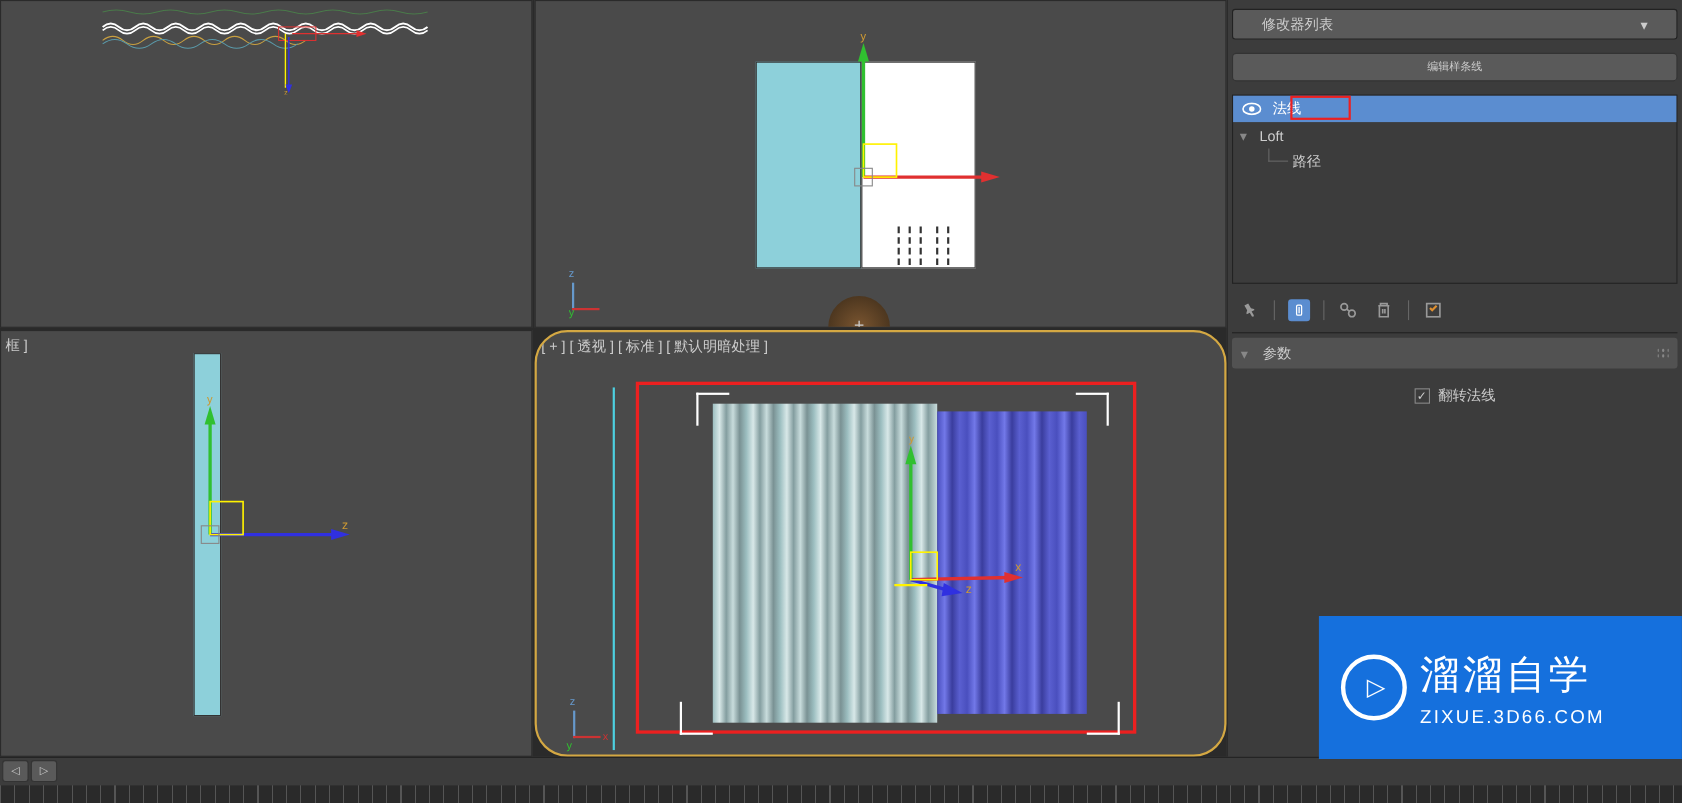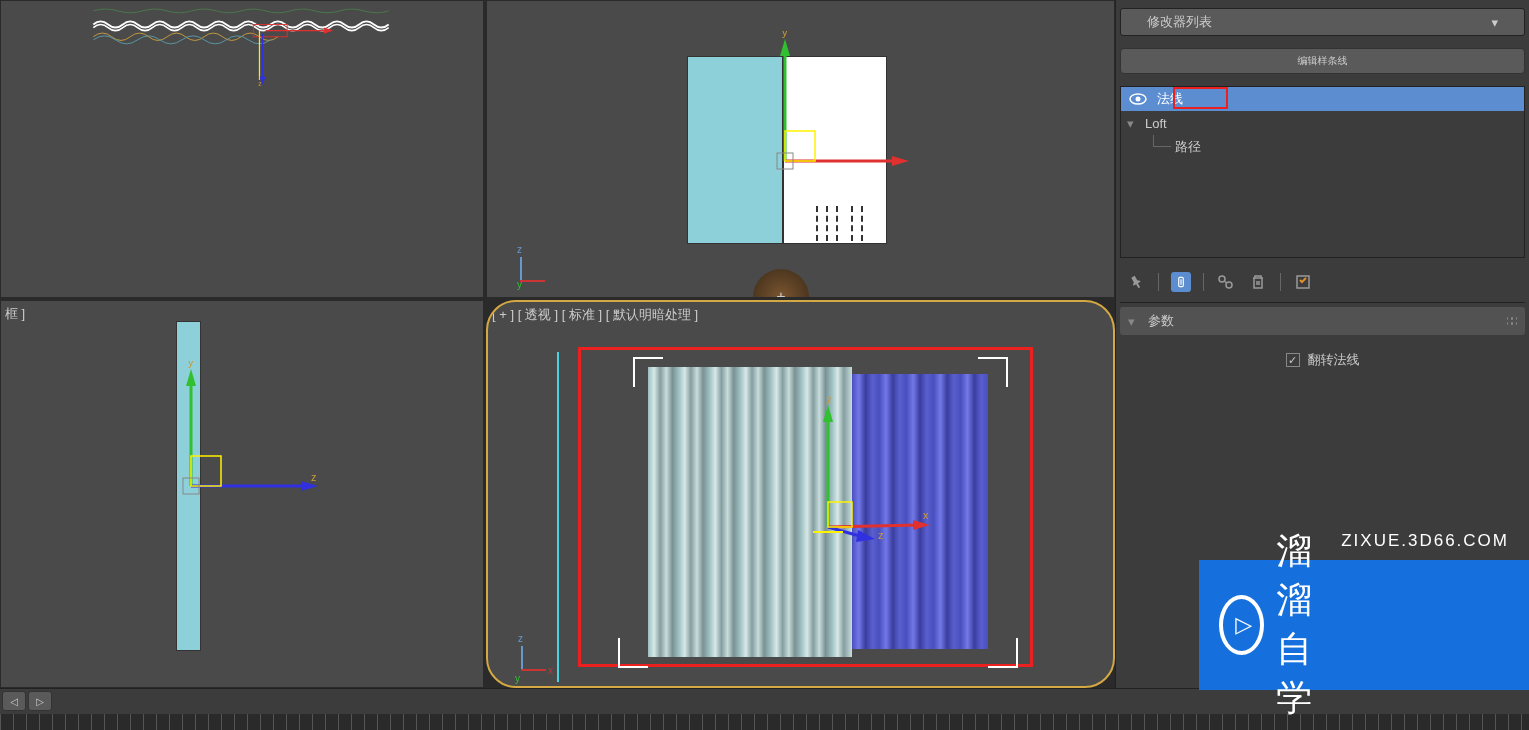--- a/index.html
+++ b/index.html
@@ -492,21 +492,21 @@
     
     .wm-logo::after {
       content: "▷";
       color: #fff;
       font-size: 22px;
       margin-left: 4px;
     }
     
     .wm-text {
       display: flex;
-      flex-direction: row;
+      flex-direction: column;
       justify-content: center;
     }
     
     .wm-title {
       font-size: 36px;
       color: #fff;
       font-weight: 500;
       letter-spacing: 3px;
     }
     

